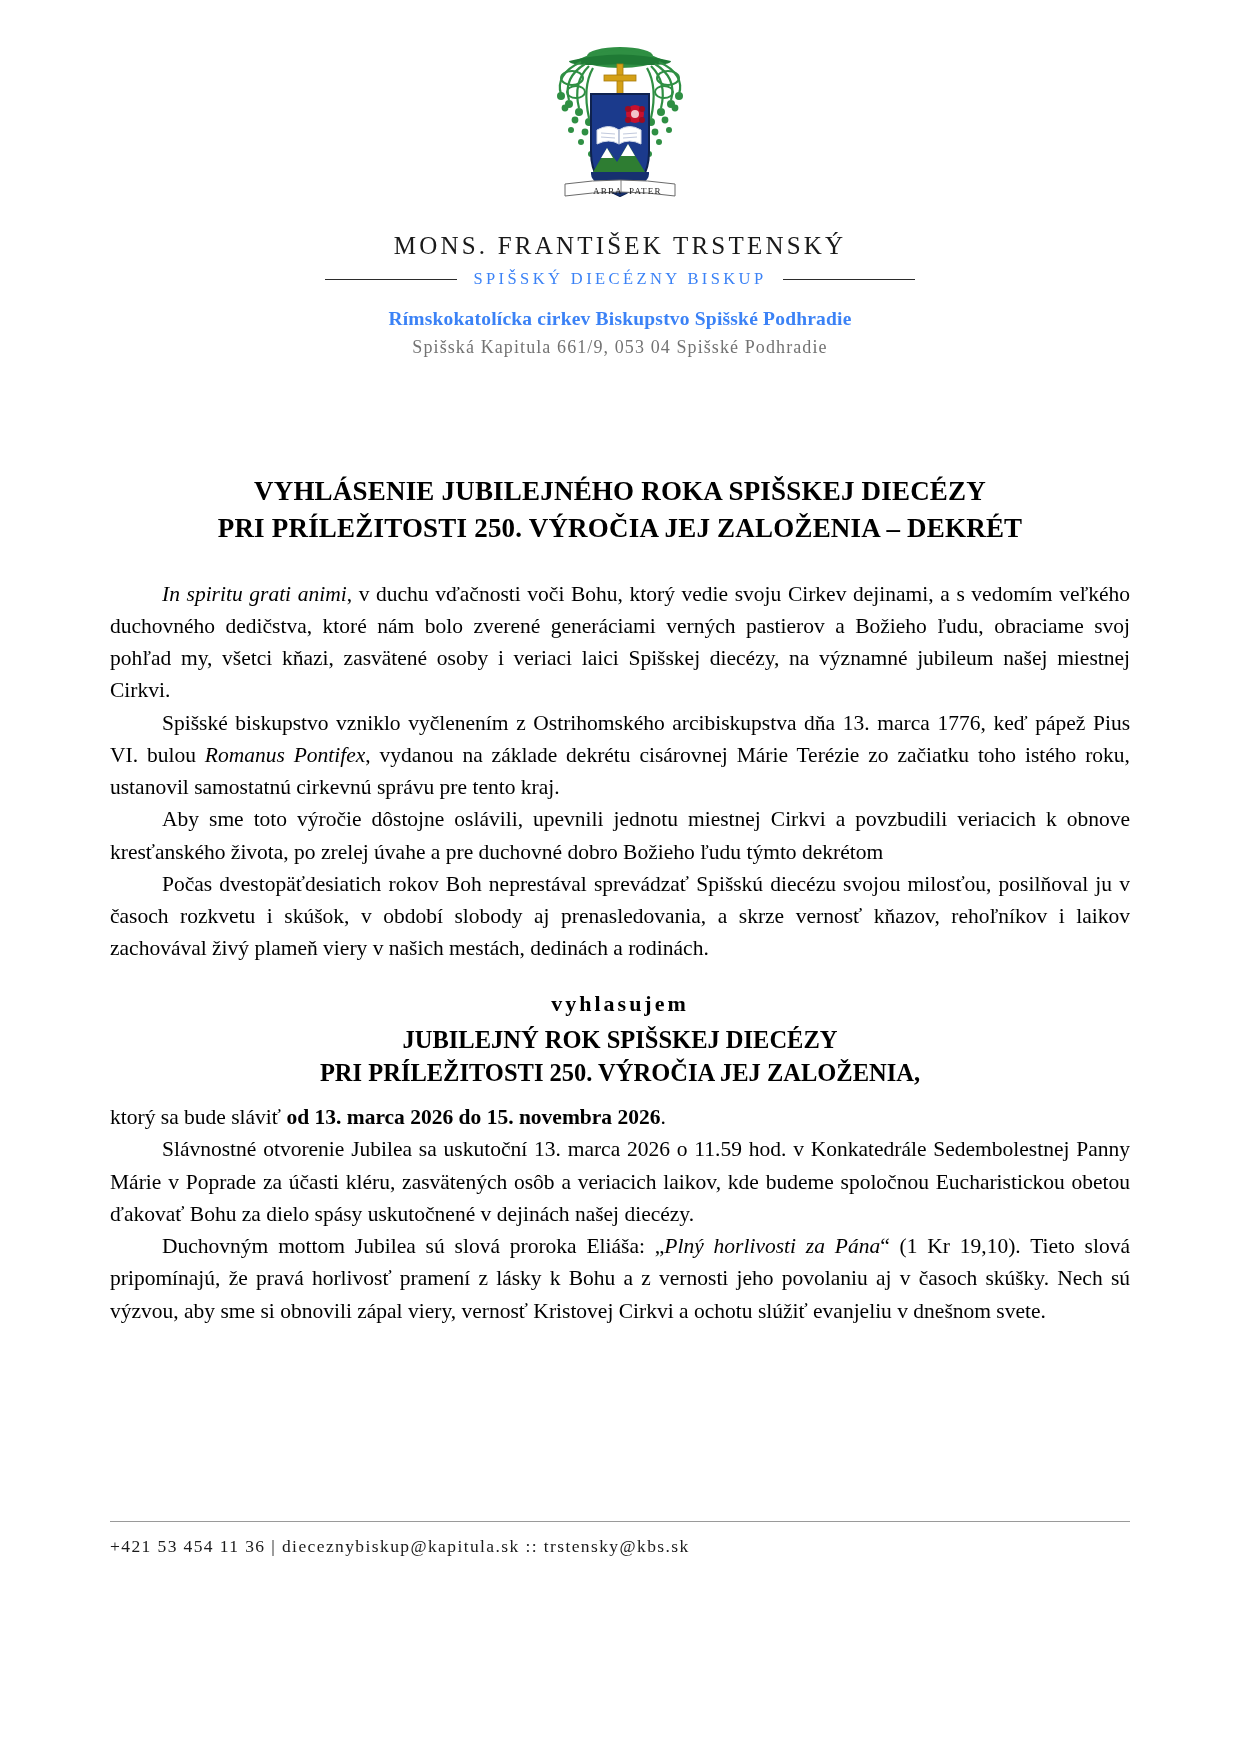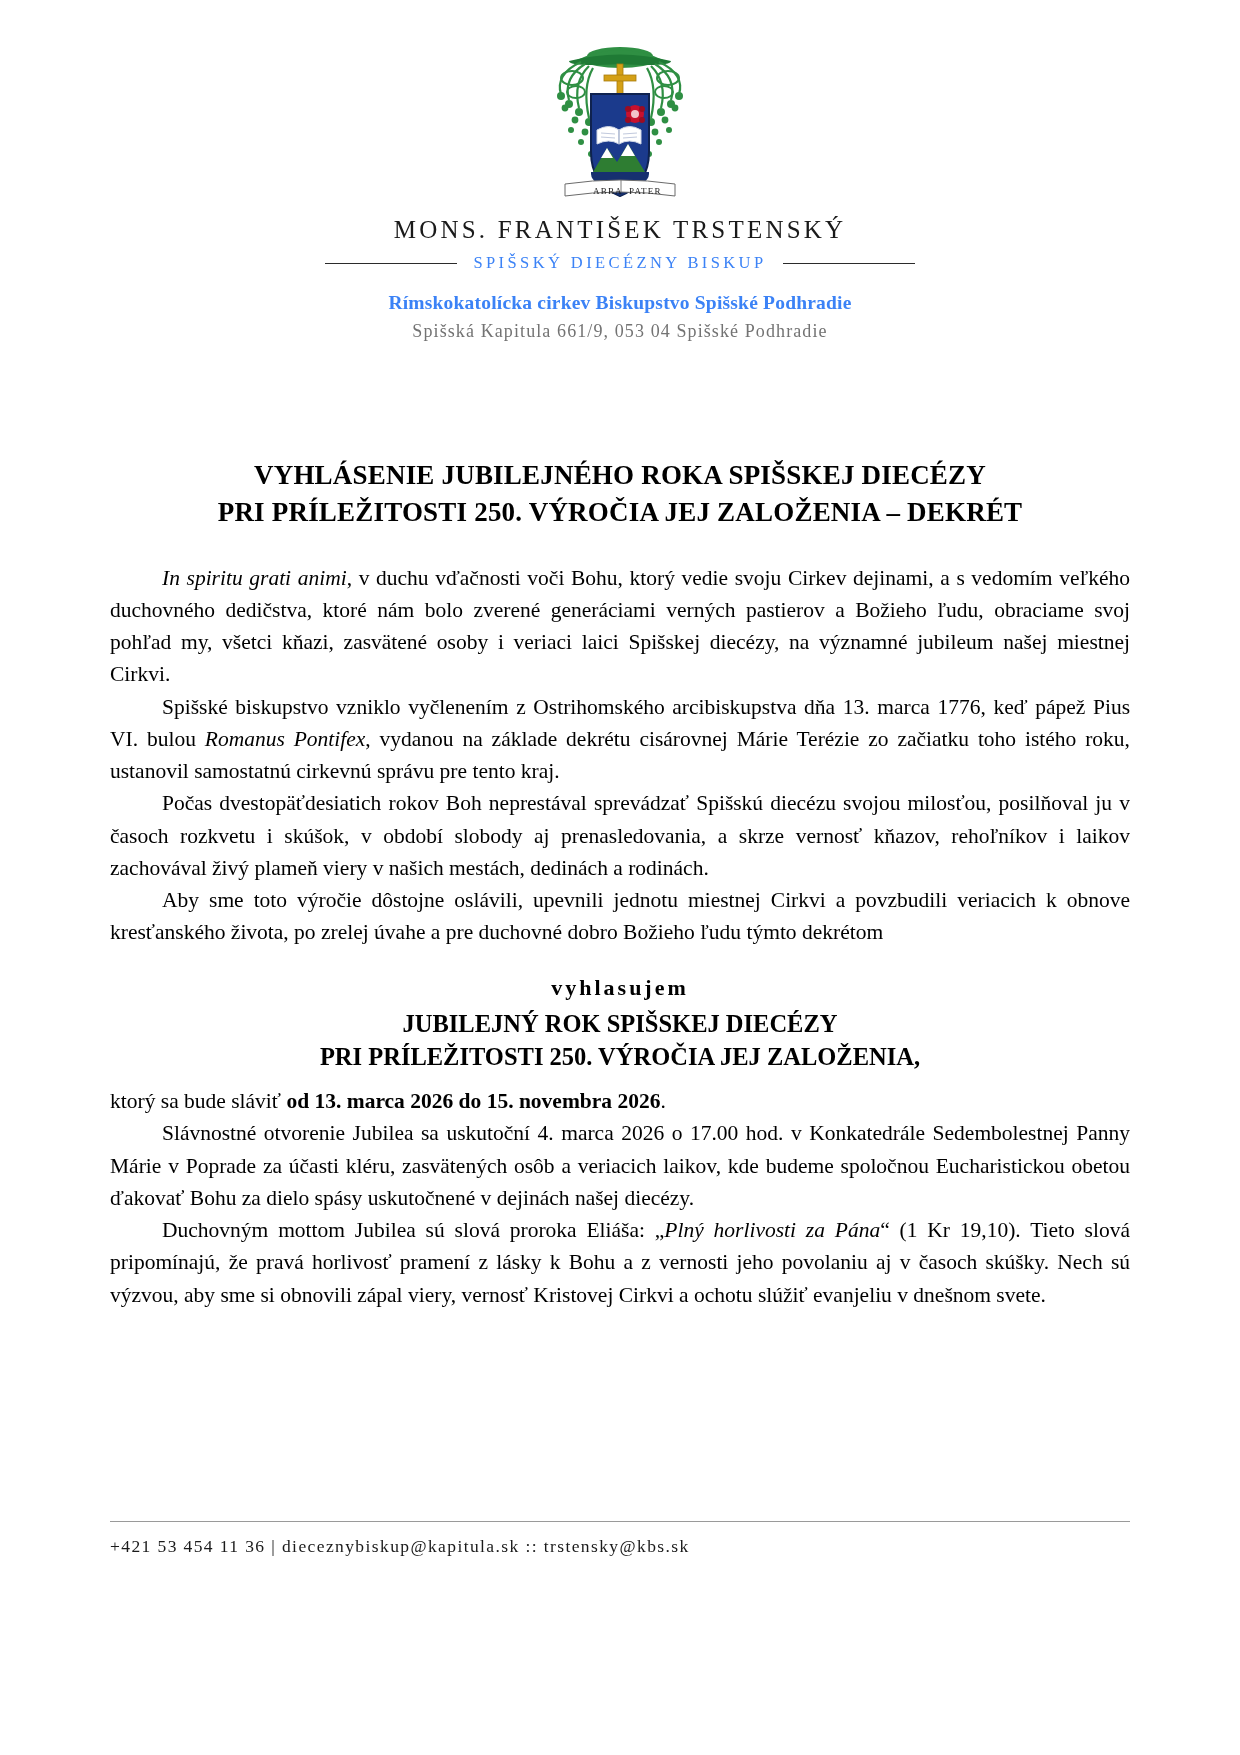--- a/index.html
+++ b/index.html
@@ -27,21 +27,21 @@
     padding-top: 34px;
     text-align: center;
   }
   .coat-of-arms {
     width: 190px;
     height: 170px;
     margin: 0 auto;
     display: block;
   }
   .bishop-name {
-    margin-top: 12px;
+    margin-top: 28px;
     font-family: "Liberation Serif", serif;
     font-size: 25px;
     letter-spacing: 3.2px;
     color: #1a1a1a;
     white-space: nowrap;
   }
   .title-rule-row {
     display: flex;
     align-items: center;
     justify-content: center;
@@ -248,36 +248,36 @@
     <span>VYHLÁSENIE JUBILEJNÉHO ROKA SPIŠSKEJ DIECÉZY</span>
     <span class="line2">PRI PRÍLEŽITOSTI 250. VÝROČIA JEJ ZALOŽENIA – DEKRÉT</span>
   </div>
 
   <div class="body-text">
 
     <p><span class="it">In spiritu grati animi</span><span>, v duchu vďačnosti voči Bohu, ktorý vedie svoju Cirkev dejinami, a s vedomím veľkého duchovného dedičstva, ktoré nám bolo zverené generáciami verných pastierov a Božieho ľudu, obraciame svoj pohľad my, všetci kňazi, zasvätené osoby i veriaci laici Spišskej diecézy, na významné jubileum našej miestnej Cirkvi.</span></p>
 
     <p><span>Spišské biskupstvo vzniklo vyčlenením z Ostrihomského arcibiskupstva dňa 13. marca 1776, keď pápež Pius VI. bulou </span><span class="it">Romanus Pontifex</span><span>, vydanou na základe dekrétu cisárovnej Márie Terézie zo začiatku toho istého roku, ustanovil samostatnú cirkevnú správu pre tento kraj.</span></p>
 
+    <p>Aby sme toto výročie dôstojne oslávili, upevnili jednotu miestnej Cirkvi a povzbudili veriacich k obnove kresťanského života, po zrelej úvahe a pre duchovné dobro Božieho ľudu týmto dekrétom</p>
+
     <p>Počas dvestopäťdesiatich rokov Boh neprestával sprevádzať Spišskú diecézu svojou milosťou, posilňoval ju v časoch rozkvetu i skúšok, v období slobody aj prenasledovania, a skrze vernosť kňazov, rehoľníkov i laikov zachovával živý plameň viery v našich mestách, dedinách a rodinách.</p>
-
-    <p>Aby sme toto výročie dôstojne oslávili, upevnili jednotu miestnej Cirkvi a povzbudili veriacich k obnove kresťanského života, po zrelej úvahe a pre duchovné dobro Božieho ľudu týmto dekrétom</p>
   </div>
 
   <div class="declare-word">vyhlasujem</div>
 
   <div class="declare-title">
     <span>JUBILEJNÝ ROK SPIŠSKEJ DIECÉZY</span><br>
     <span>PRI PRÍLEŽITOSTI 250. VÝROČIA JEJ ZALOŽENIA,</span>
   </div>
 
   <div class="body-text after-declare">
     <p class="no-indent"><span>ktorý sa bude sláviť </span><span class="bd">od 13. marca 2026 do 15. novembra 2026</span><span>.</span></p>
 
-    <p>Slávnostné otvorenie Jubilea sa uskutoční 4. marca 2026 o 17.00 hod. v Konkatedrále Sedembolestnej Panny Márie v Poprade za účasti kléru, zasvätených osôb a veriacich laikov, kde budeme spoločnou Eucharistickou obetou ďakovať Bohu za dielo spásy uskutočnené v dejinách našej diecézy.</p>
+    <p>Slávnostné otvorenie Jubilea sa uskutoční 13. marca 2026 o 11.59 hod. v Konkatedrále Sedembolestnej Panny Márie v Poprade za účasti kléru, zasvätených osôb a veriacich laikov, kde budeme spoločnou Eucharistickou obetou ďakovať Bohu za dielo spásy uskutočnené v dejinách našej diecézy.</p>
 
     <p><span>Duchovným mottom Jubilea sú slová proroka Eliáša: „</span><span class="it">Plný horlivosti za Pána</span><span>“ (1 Kr 19,10). Tieto slová pripomínajú, že pravá horlivosť pramení z lásky k Bohu a z vernosti jeho povolaniu aj v časoch skúšky. Nech sú výzvou, aby sme si obnovili zápal viery, vernosť Kristovej Cirkvi a ochotu slúžiť evanjeliu v dnešnom svete.</span></p>
   </div>
 
   <div class="footer">
     <div class="footer-rule"></div>
     <div class="footer-contact">+421 53 454 11 36 | dieceznybiskup@kapitula.sk :: trstensky@kbs.sk</div>
   </div>
 
 </div>

